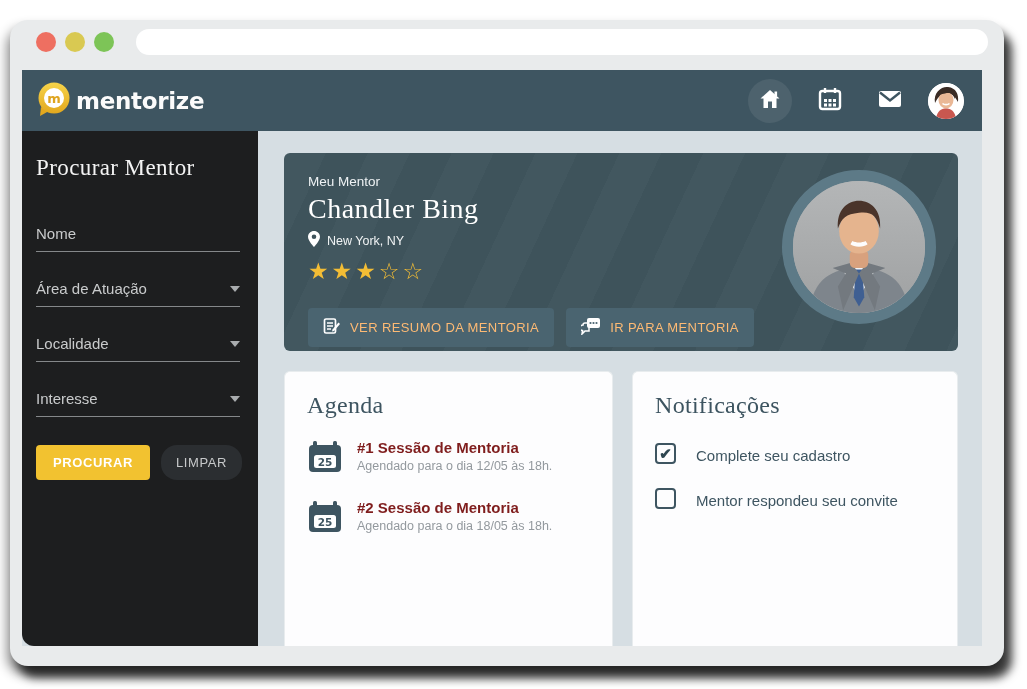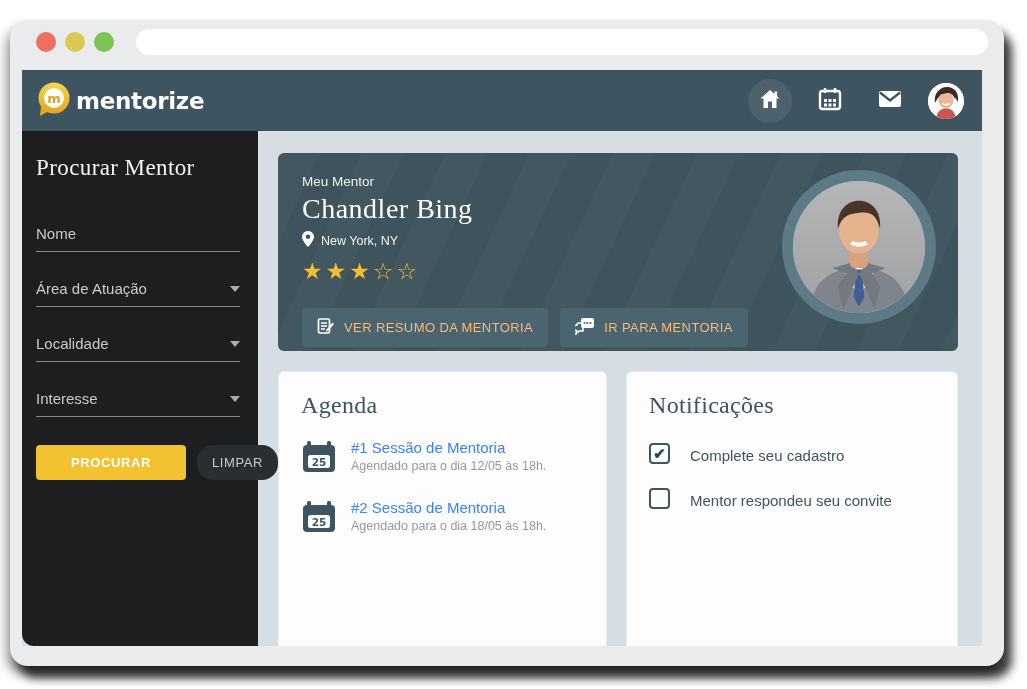--- a/index.html
+++ b/index.html
@@ -40,26 +40,26 @@
              padding:24px 18px 0 14px; flex:0 0 auto; }
   .sidebar h2 { font-family:"Liberation Serif", serif; font-weight:normal; font-size:23px;
                 color:#f3f3f3; letter-spacing:.4px; margin-bottom:44px; }
   .field { margin-bottom:28px; border-bottom:1px solid #85888a; padding-bottom:9px;
            display:flex; align-items:center; justify-content:space-between; cursor:pointer; }
   .field .label { color:#c9cbcc; font-size:15px; }
   .caret { width:0; height:0; border-left:5px solid transparent; border-right:5px solid transparent;
            border-top:6px solid #a9acae; }
   .btn-row { display:flex; gap:11px; margin-top:20px; }
   .btn-search { background:#f2c230; color:#ffffff; font-weight:bold; font-size:13px;
-                letter-spacing:.6px; border:none; border-radius:4px; padding:10px 35px; cursor:pointer; }
+                letter-spacing:.6px; border:none; border-radius:4px; padding:10px 17px; cursor:pointer; }
   .btn-clear { background:#2b2e31; color:#c7c9ca; font-size:13px; letter-spacing:.6px;
                border:none; border-radius:16px; padding:10px 15px; cursor:pointer; }
 
   
-  .main { flex:1; padding:22px 24px 0 20px; }
+  .main { flex:1; padding:22px 24px 0 26px; }
 
   .mentor-card { position:relative; height:198px; border-radius:6px; padding:21px 24px;
                  color:#ffffff; overflow:hidden;
                  background:repeating-linear-gradient(115deg, #42575f 0 38px, #3e535b 38px 76px); }
   .eyebrow { font-size:13.5px; color:#eef2f4; margin-bottom:4px; }
   .mentor-name { font-family:"Liberation Serif", serif; font-weight:normal; font-size:28px;
                  letter-spacing:.5px; margin-bottom:6px; }
   .loc-row { display:flex; align-items:center; gap:7px; font-size:12.5px; color:#f0f3f4; margin-bottom:8px; }
   .stars { font-size:23px; letter-spacing:3px; color:#f3bd35; font-family:"DejaVu Sans", sans-serif; }
   .card-btns { display:flex; gap:12px; margin-top:24px; }
@@ -71,21 +71,21 @@
 
   .cards-row { display:flex; gap:19px; margin-top:20px; height:275px; }
   .card { background:#fdfdfe; border:1px solid #e8ecee; border-bottom:none;
           border-radius:6px 6px 0 0; padding:20px 22px; }
   .card h3 { font-family:Liberation Serif, serif; font-weight:normal; font-size:24px;
              color:#3d5460; margin-bottom:10px; letter-spacing:.3px; }
   .card.agenda { width:329px; flex:0 0 auto; }
   .card.notifs { flex:1; }
 
   .agenda-item { display:flex; gap:14px; margin-top:20px; align-items:flex-start; cursor:pointer; }
-  .agenda-item .texts .t { font-size:15px; font-weight:normal; color:#3b82f6; }
+  .agenda-item .texts .t { font-size:15px; font-weight:bold; color:#7f1d1d; }
   .agenda-item .texts .s { font-size:12.5px; color:#93999e; margin-top:3px; }
 
   .notif-row { display:flex; gap:20px; align-items:flex-end; margin-top:24px; cursor:pointer; }
   .checkbox { width:21px; height:21px; border:2px solid #3e5561; border-radius:4px;
               display:flex; align-items:center; justify-content:center;
               font-size:15px; color:#2e4650; font-weight:bold; flex:0 0 auto; }
   .checkbox.checked::after { content:"\2714"; }
   .notif-row .label { font-size:15px; color:#3e5561; }
 </style>
 </head>

